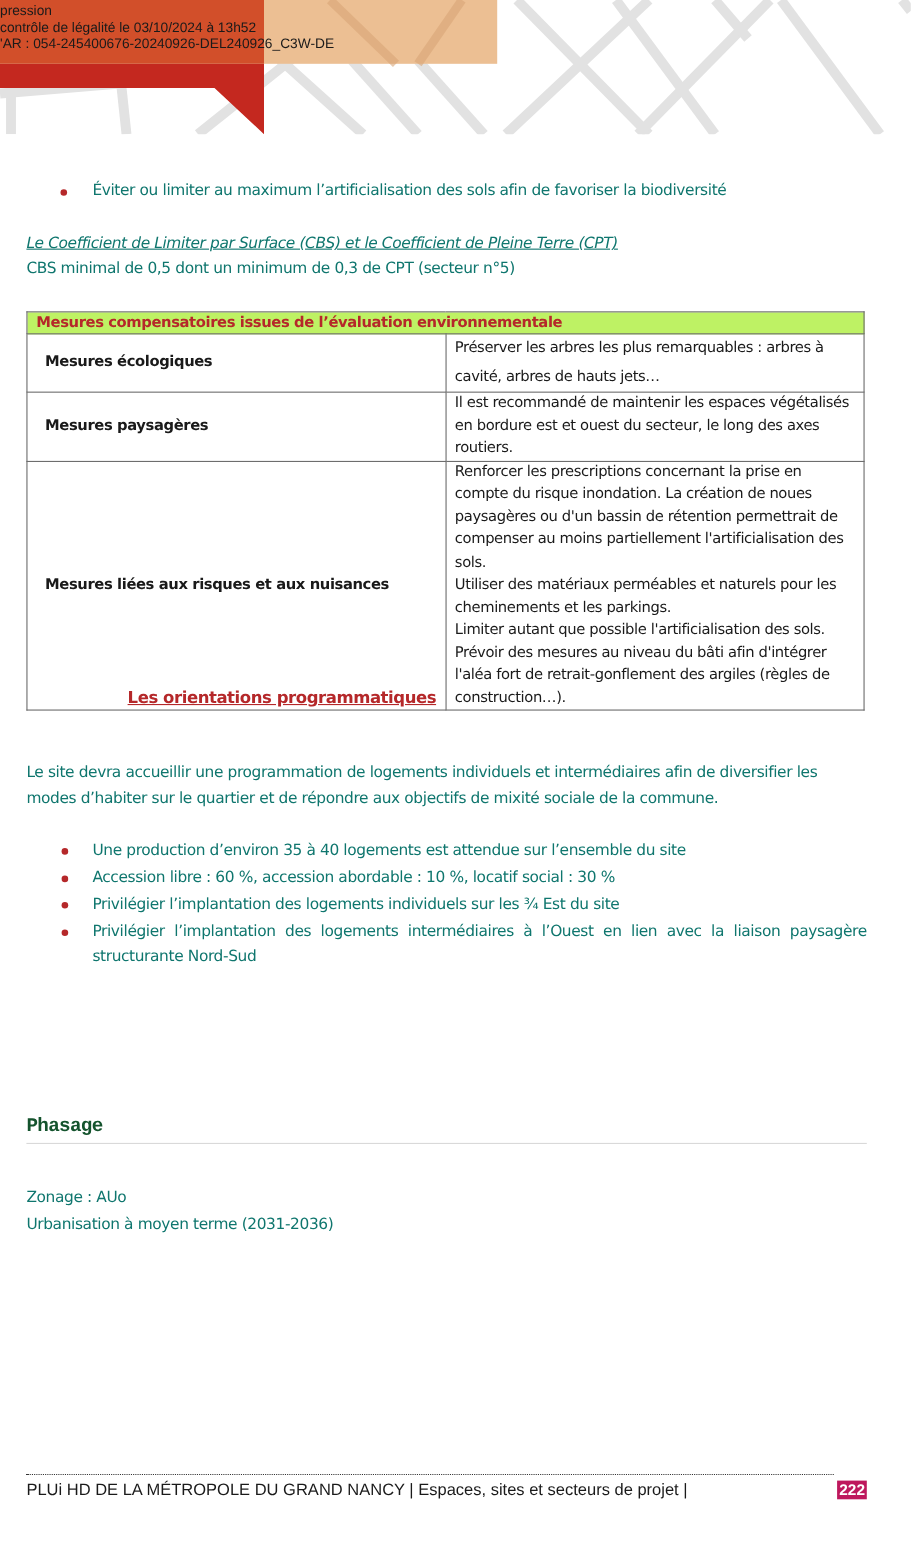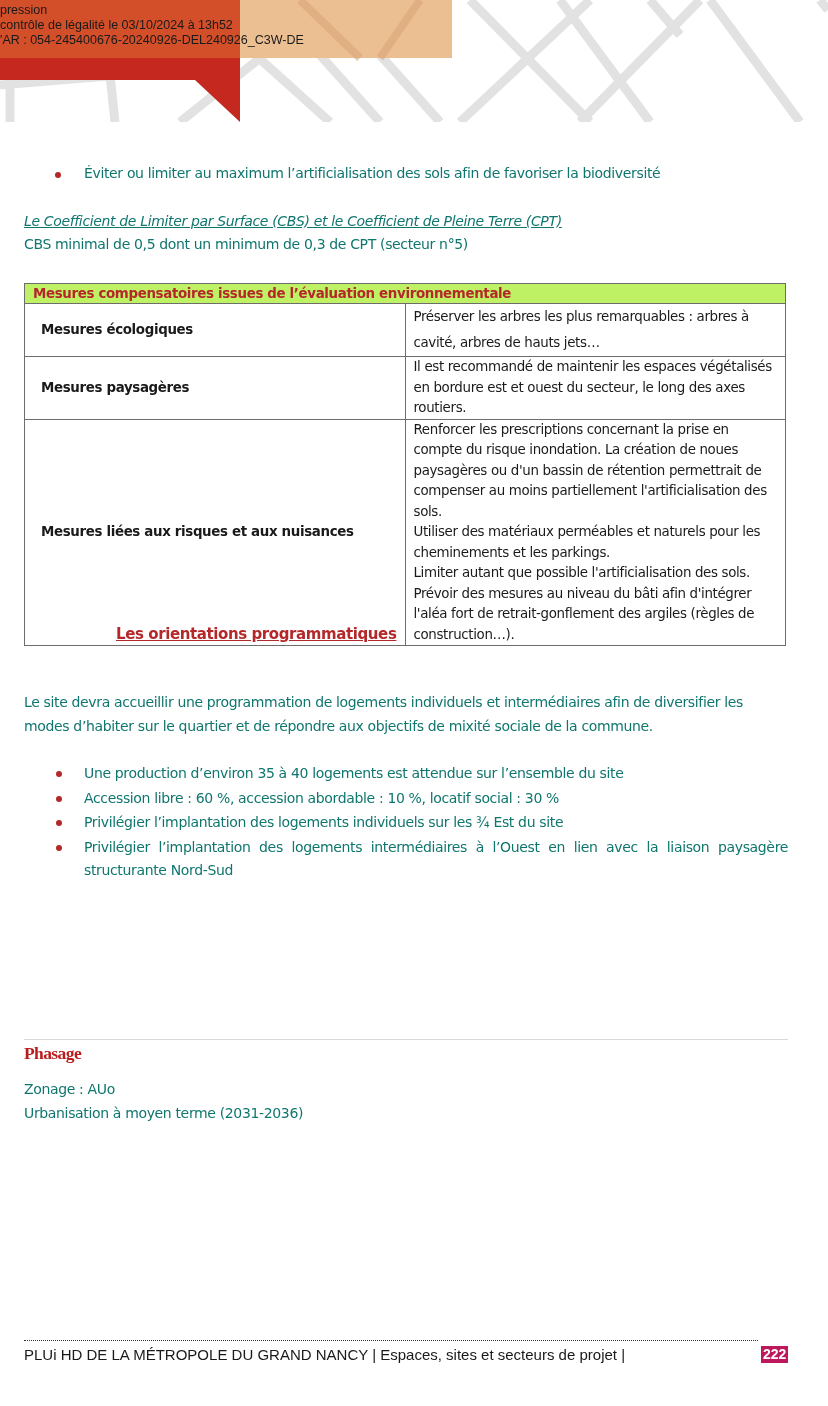--- a/index.html
+++ b/index.html
@@ -29,22 +29,22 @@
     table.mesures td.label { font-weight: bold; width: 162px; padding-left: 16px; }
     .section-title {
       position: absolute; left: 83px; top: 625px; color: #b5282a; font-weight: bold;
       text-decoration: underline; font-family: "DejaVu Sans", sans-serif; font-size: 15px; letter-spacing: -0.4px; margin-left: 33px;
     }
     .para { position: absolute; left: 24px; top: 690px; width: 764px; line-height: 24px; }
     .list { position: absolute; left: 24px; top: 762px; width: 764px; }
     .list .item { position: relative; padding-left: 60px; line-height: 23px; margin-bottom: 1.5px; text-align: justify; }
     .list .item .dot { position: absolute; left: 32px; top: 9px; width: 6px; height: 6px; border-radius: 50%; background: #b5282a; }
     .phasage-title {
-      position: absolute; left: 24px; top: 1014px; color: #b91c1c; font-weight: bold;
-      font-family: Liberation Serif, serif; font-size: 17.5px; letter-spacing: -0.6px; margin-top: 29px;
+      position: absolute; left: 24px; top: 1014px; color: #14532d; font-weight: bold;
+      font-family: Liberation Mono, monospace; font-size: 17.5px; letter-spacing: -0.6px;
     }
     .phasage-rule { position: absolute; left: 24px; top: 1039px; width: 764px; height: 1px; background: #d9d9d9; }
     .footer-rule { position: absolute; left: 24px; top: 1340px; width: 734px; border-top: 1.5px dotted #333; }
     .footer-text { position: absolute; left: 24px; top: 1346px; font-family: "Liberation Sans", sans-serif; font-size: 15px; color: #1a1a1a; }
     .page-num {
       position: absolute; left: 761px; top: 1346px; background: #be185d; color: #ffffff;
       font-family: "Liberation Sans", sans-serif; font-weight: bold; font-size: 14px; padding: 0 2px; line-height: 17px;
     }
   </style>
 </head>

